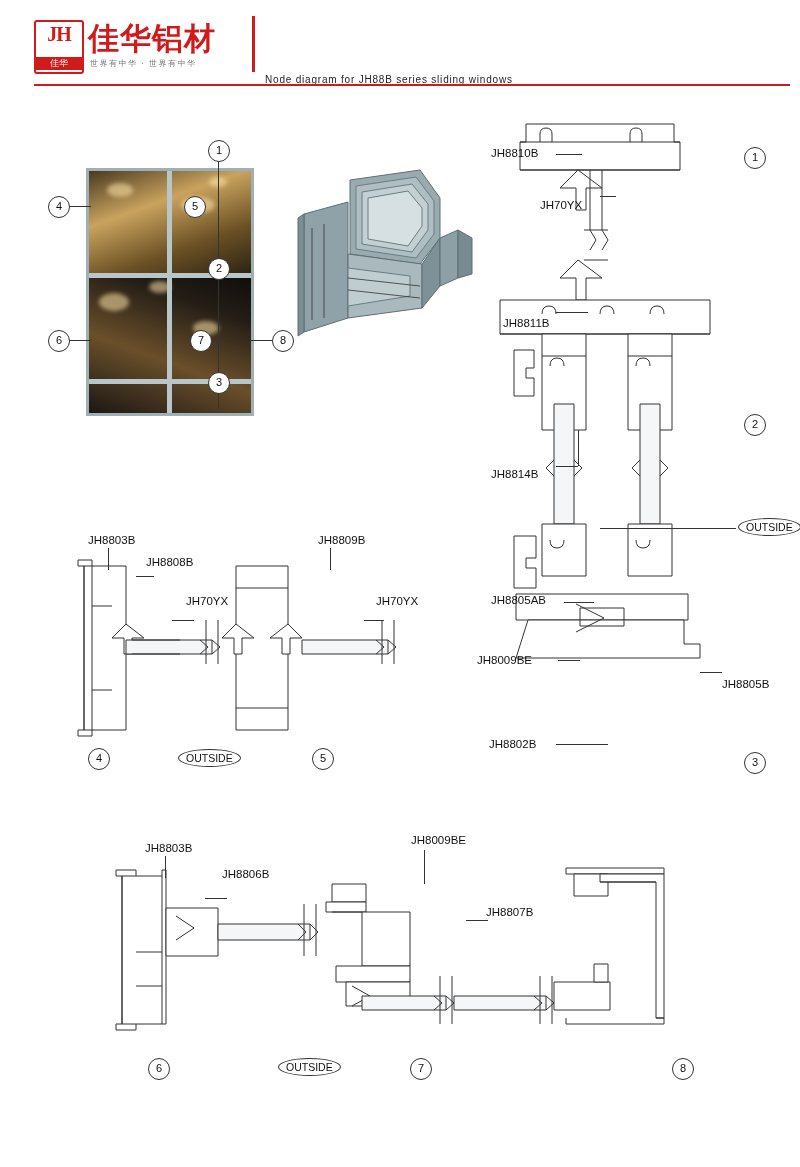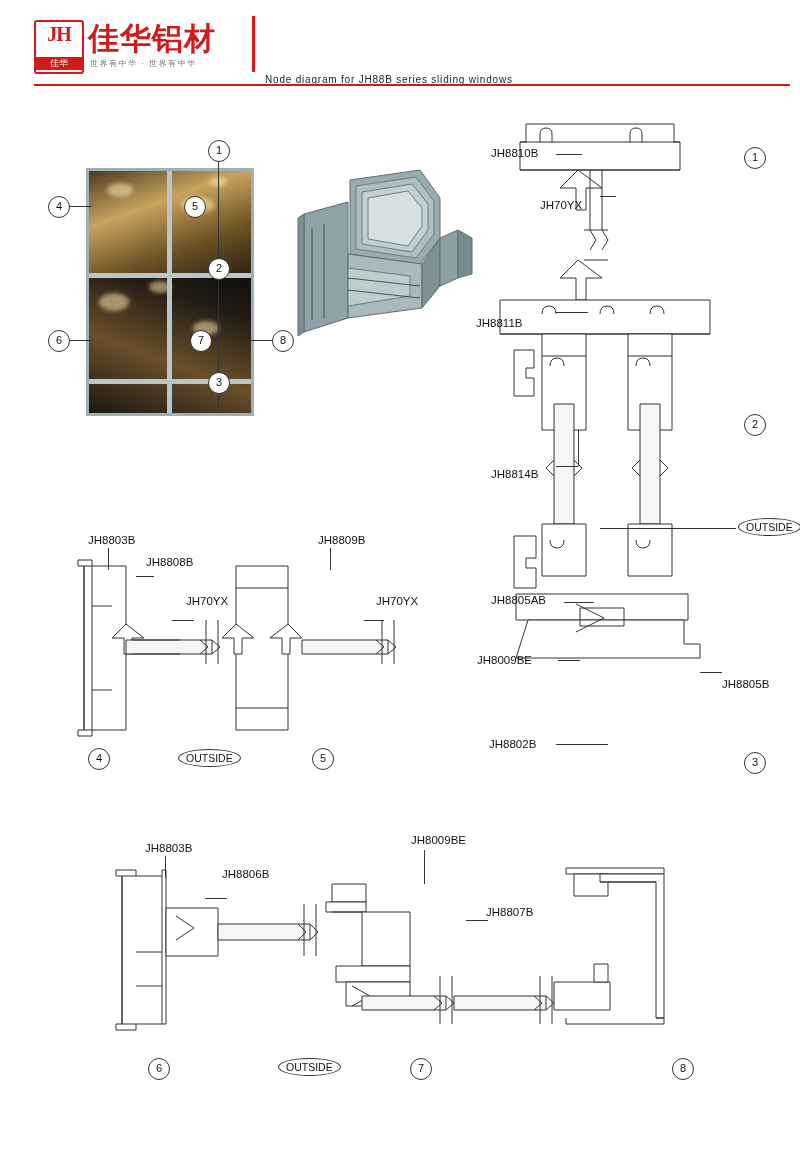--- a/index.html
+++ b/index.html
@@ -233,21 +233,21 @@
     <path class="dlw" d="M36,490 h172 v26 h-172 z"></path>
     <path class="dlw" d="M48,516 l-12,38 h184 v-14 h-16 v-24 z"></path>
     <path class="dl" d="M96,500 l28,14 l-28,14"></path>
     <path class="dl" d="M100,504 h44 v18 h-44 z" fill="#fff"></path>
   </svg>
 
   <div class="lbl" style="left:491px;top:147px;">JH8810B</div>
   <div class="ln lnh" style="left:556px;top:154px;width:26px;"></div>
   <div class="lbl" style="left:540px;top:199px;">JH70YX</div>
   <div class="ln lnh" style="left:600px;top:196px;width:16px;"></div>
-  <div class="lbl" style="left:476px;top:317px;">JH8811B</div>
+  <div class="lbl" style="left:503px;top:317px;">JH8811B</div>
   <div class="ln lnh" style="left:556px;top:312px;width:32px;"></div>
   <div class="lbl" style="left:491px;top:468px;">JH8814B</div>
   <div class="ln lnh" style="left:556px;top:466px;width:22px;"></div>
   <div class="ln lnv" style="left:578px;top:430px;height:36px;"></div>
   <div class="lbl" style="left:491px;top:594px;">JH8805AB</div>
   <div class="ln lnh" style="left:564px;top:602px;width:30px;"></div>
   <div class="lbl" style="left:477px;top:654px;">JH8009BE</div>
   <div class="ln lnh" style="left:558px;top:660px;width:22px;"></div>
   <div class="lbl" style="left:722px;top:678px;">JH8805B</div>
   <div class="ln lnh" style="left:700px;top:672px;width:22px;"></div>

